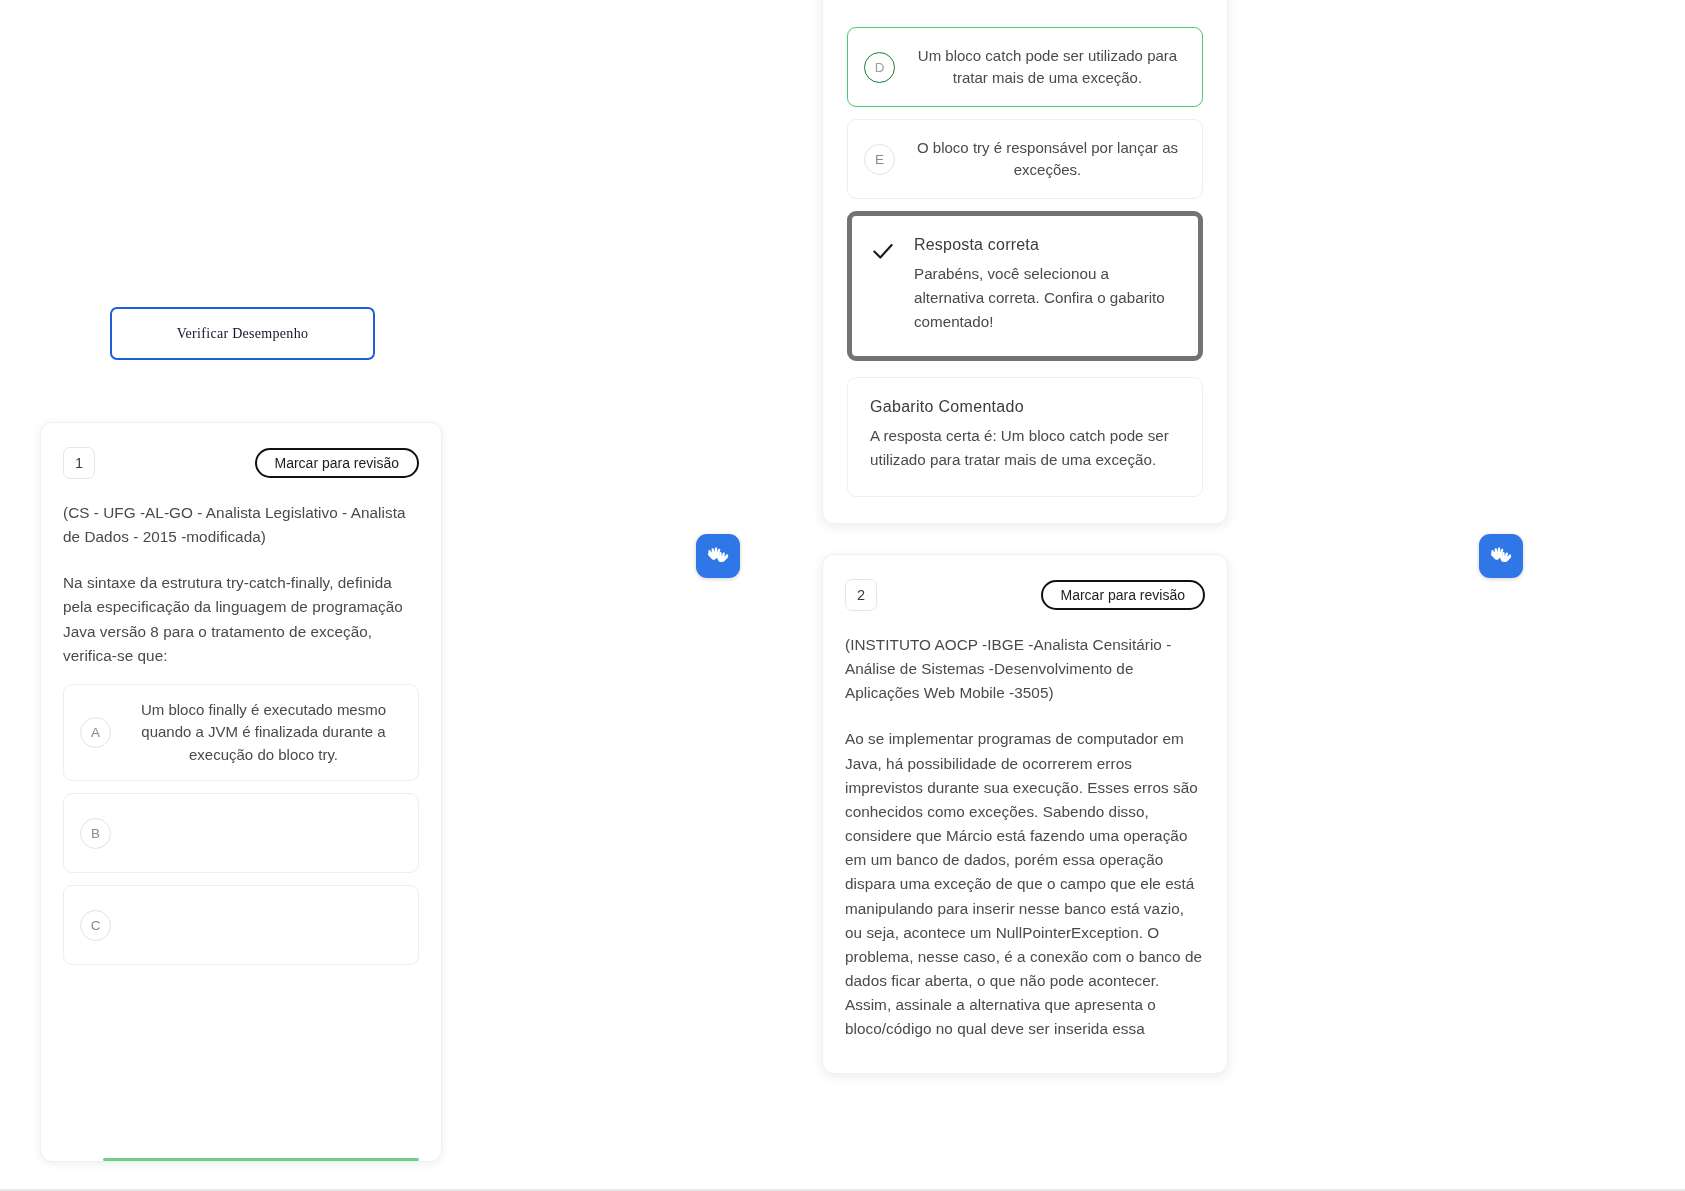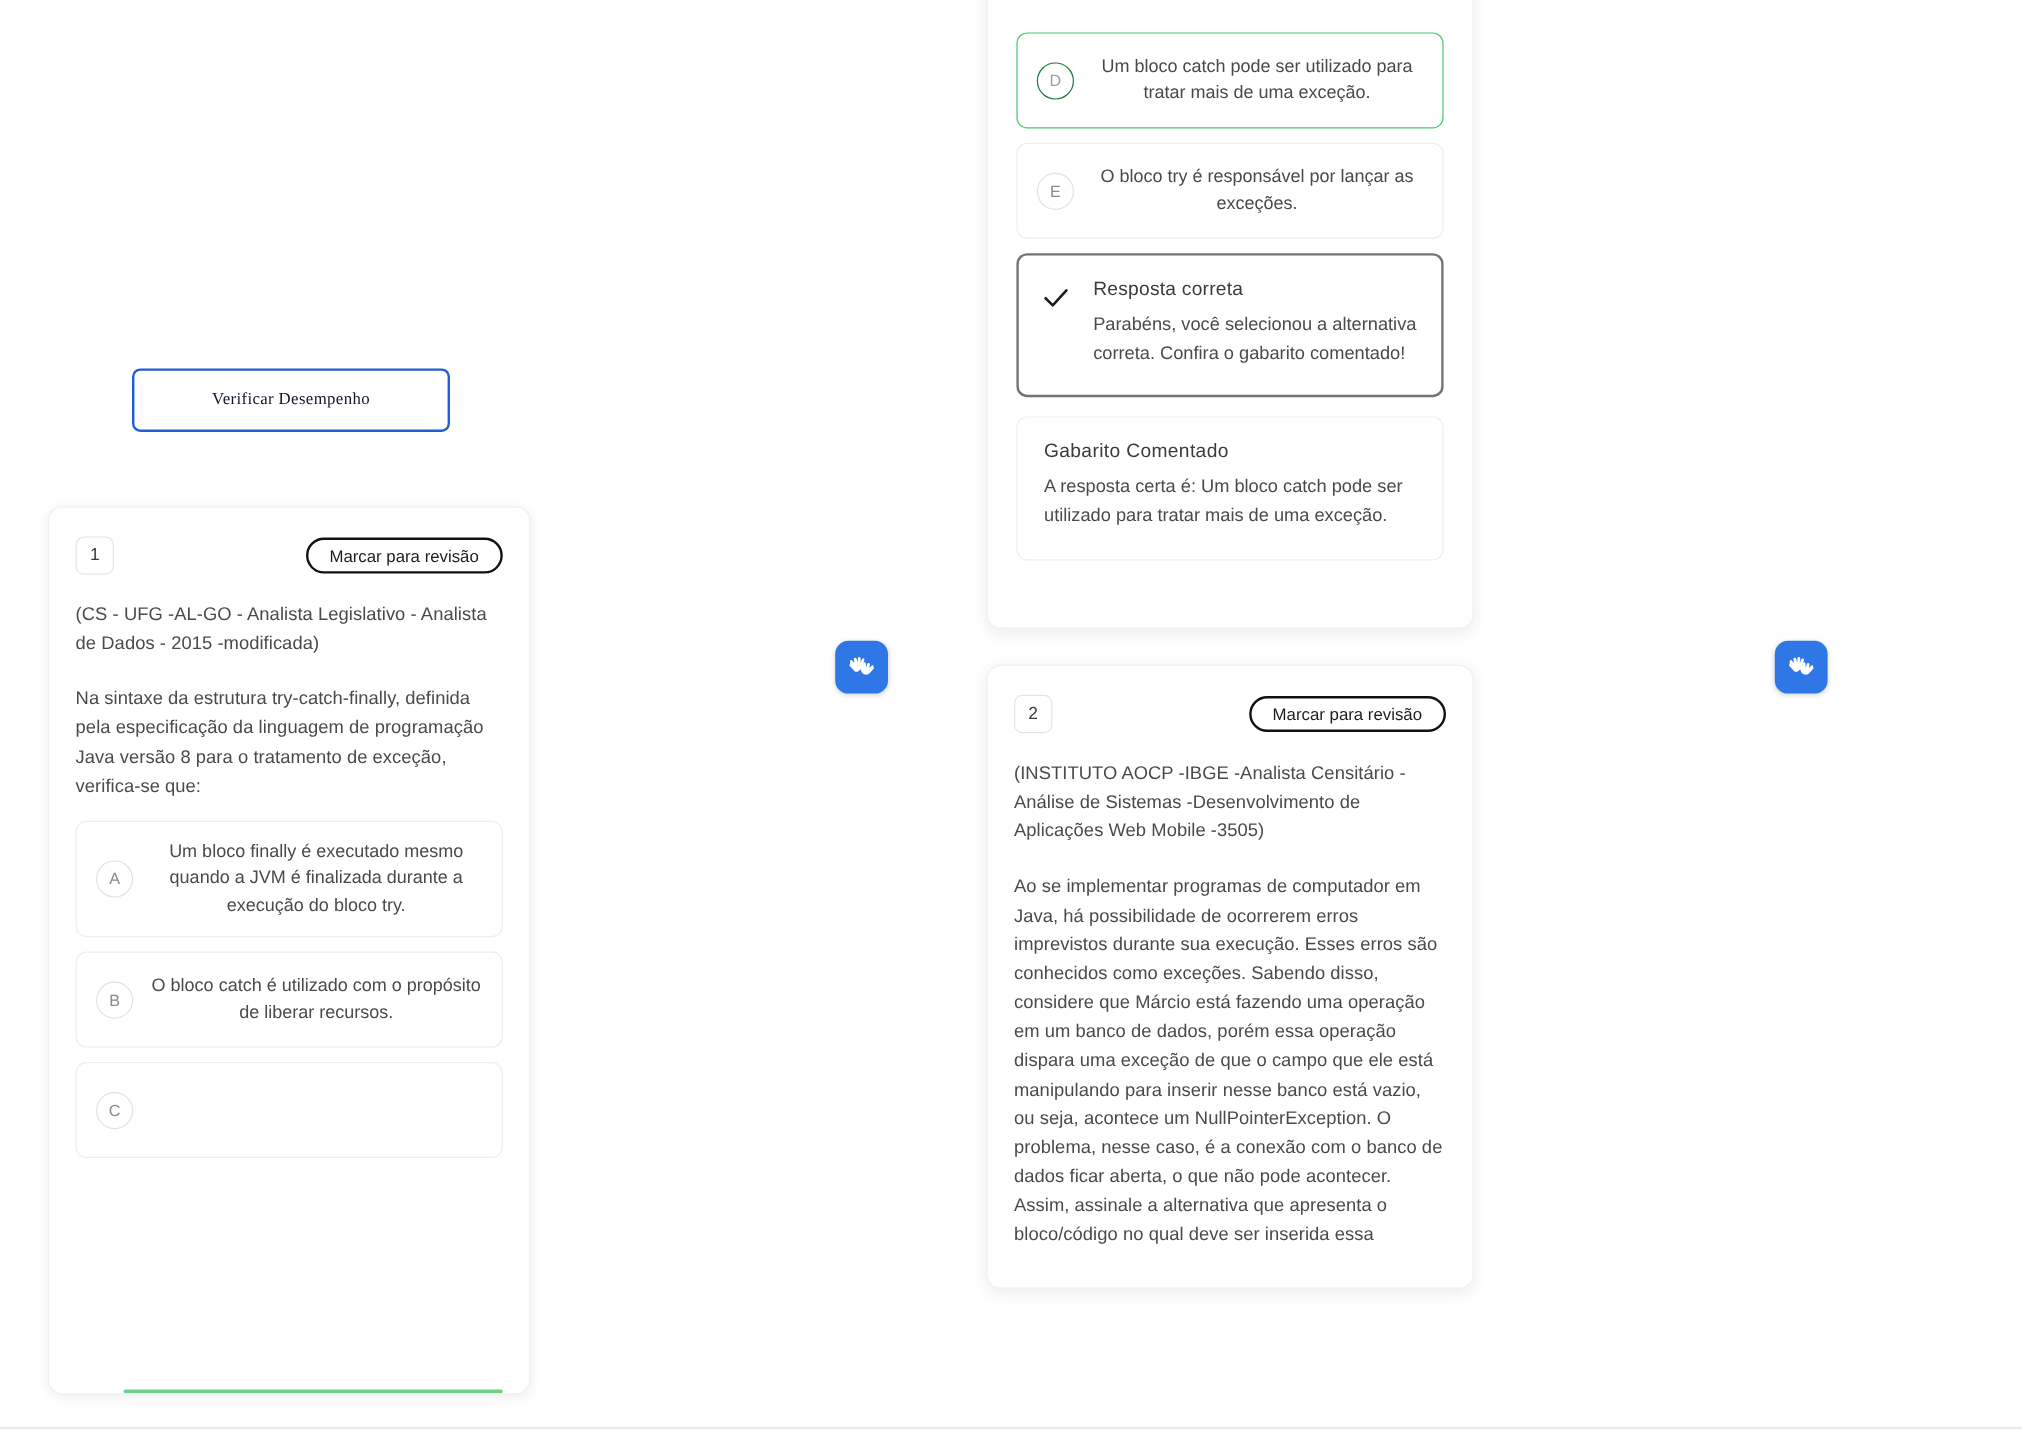--- a/index.html
+++ b/index.html
@@ -101,21 +101,21 @@
   #card-q1-right {
     position: absolute; left: 822px; top: -160px; width: 406px; height: 684px;
     background:#fff; border:1px solid #f0f0f0; border-radius: 12px;
     box-shadow: 0 3px 12px rgba(0,0,0,.08);
     overflow: hidden; padding: 0 0 22px 0;
   }
   #card-q1-right .alts { padding: 186px 24px 0 24px; }
 
   .feedback {
     display: flex; gap: 18px; align-items: flex-start;
-    border: 2px solid #737373; border-radius: 9px; background: #fff;
+    border: 5px solid #737373; border-radius: 9px; background: #fff;
     padding: 20px 20px 22px 18px; margin: 10px 0 0 0;
   }
   .check-icon { flex: 0 0 auto; width: 26px; height: 26px; margin-top: 2px; }
   .feedback-body { flex: 1 1 auto; }
   .feedback-title { font-size: 16px; color: #3b3b3b; margin-bottom: 8px; letter-spacing:.2px; }
   .feedback-text { font-size: 15.2px; line-height: 1.58; color: #4a4a4a; }
 
   .gabarito {
     border: 1px solid #efefef; border-radius: 9px; background: #fff;
     padding: 20px 4px 24px 22px; margin: 16px 0 0 0;
@@ -161,21 +161,20 @@
       <div class="q-text">(CS - UFG -AL-GO - Analista Legislativo - Analista de Dados - 2015 -modificada)</div>
       <div class="q-text">Na sintaxe da estrutura try-catch-finally, definida pela especificação da linguagem de programação Java versão 8 para o tratamento de exceção, verifica-se que:</div>
 
       <div class="alts">
         <div class="alt">
           <div class="alt-letter">A</div>
           <div class="alt-text">Um bloco finally é executado mesmo quando a JVM é finalizada durante a execução do bloco try.</div>
         </div>
         <div class="alt">
           <div class="alt-letter">B</div>
-          <div class="alt-text">O bloco catch é utilizado com o propósito de liberar recursos.</div>
         </div>
         <div class="alt">
           <div class="alt-letter">C</div>
         </div>
       </div>
 
       <div class="green-strip"></div>
     </div>
 
   </div>

